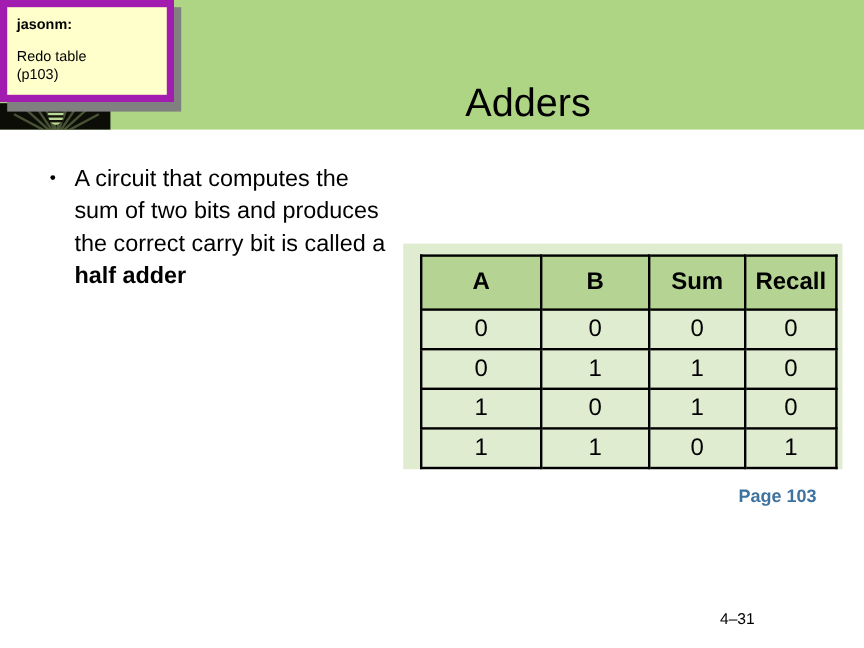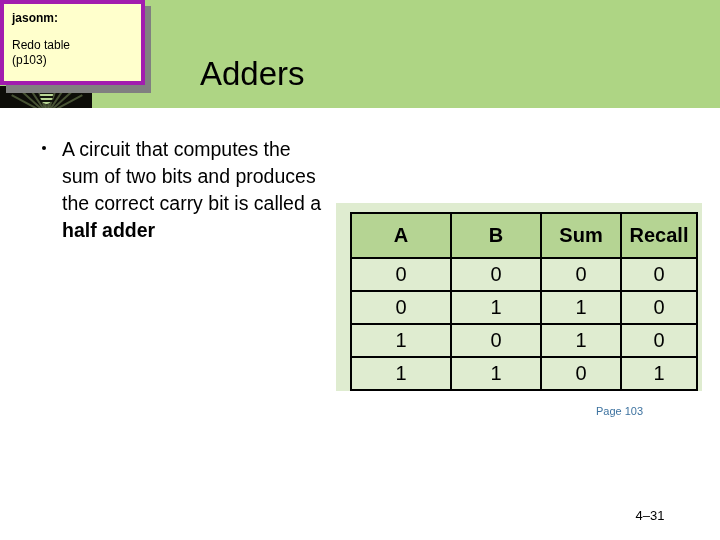--- a/index.html
+++ b/index.html
@@ -62,22 +62,23 @@
   .corner-graphic .bulb-lines i {
     display: block;
     height: 2px;
     margin-bottom: 2px;
     background: #12140c;
   }
 
   .slide-title {
     position: absolute;
     left: 200px;
-    top: 32px;
+    top: 44px;
     width: 480px;
+    text-align: center;
     font-size: 33px;
     line-height: 40px;
     color: #000000;
     font-weight: normal;
     letter-spacing: 0px;
   }
 
   
   .note-shadow {
     position: absolute;
@@ -87,21 +88,21 @@
     height: 87px;
     background: #808080;
   }
   .sticky-note {
     position: absolute;
     left: 0px;
     top: 0px;
     width: 145px;
     height: 85px;
     background: #ffffcc;
-    border: 4px solid #a21caf;
+    border: 6px solid #a21caf;
     box-sizing: border-box;
     padding: 7px 8px 0 8px;
   }
   .note-author {
     font-size: 12px;
     font-weight: bold;
     color: #000000;
     line-height: 15px;
   }
   .note-body {
@@ -180,32 +181,32 @@
   .col-a  { width: 98px; }
   .col-b  { width: 88px; }
   .col-s  { width: 78px; }
   .col-c  { width: 74px; }
 
   .page-ref {
     position: absolute;
     left: 596px;
     top: 405px;
     width: 104px;
-    text-align: left;
-    font-size: 11px;
-    font-weight: normal;
+    text-align: center;
+    font-size: 15px;
+    font-weight: bold;
     color: #3e73a0;
   }
 
   .slide-number {
     position: absolute;
     left: 600px;
     top: 508px;
     width: 100px;
-    text-align: center;
+    text-align: left;
     font-size: 13px;
     color: #000000;
   }
 </style>
 </head>
 <body>
 
 <div class="header-band">
   <div class="corner-graphic">
     <div class="ray" style="transform:rotate(-62deg)"></div>

